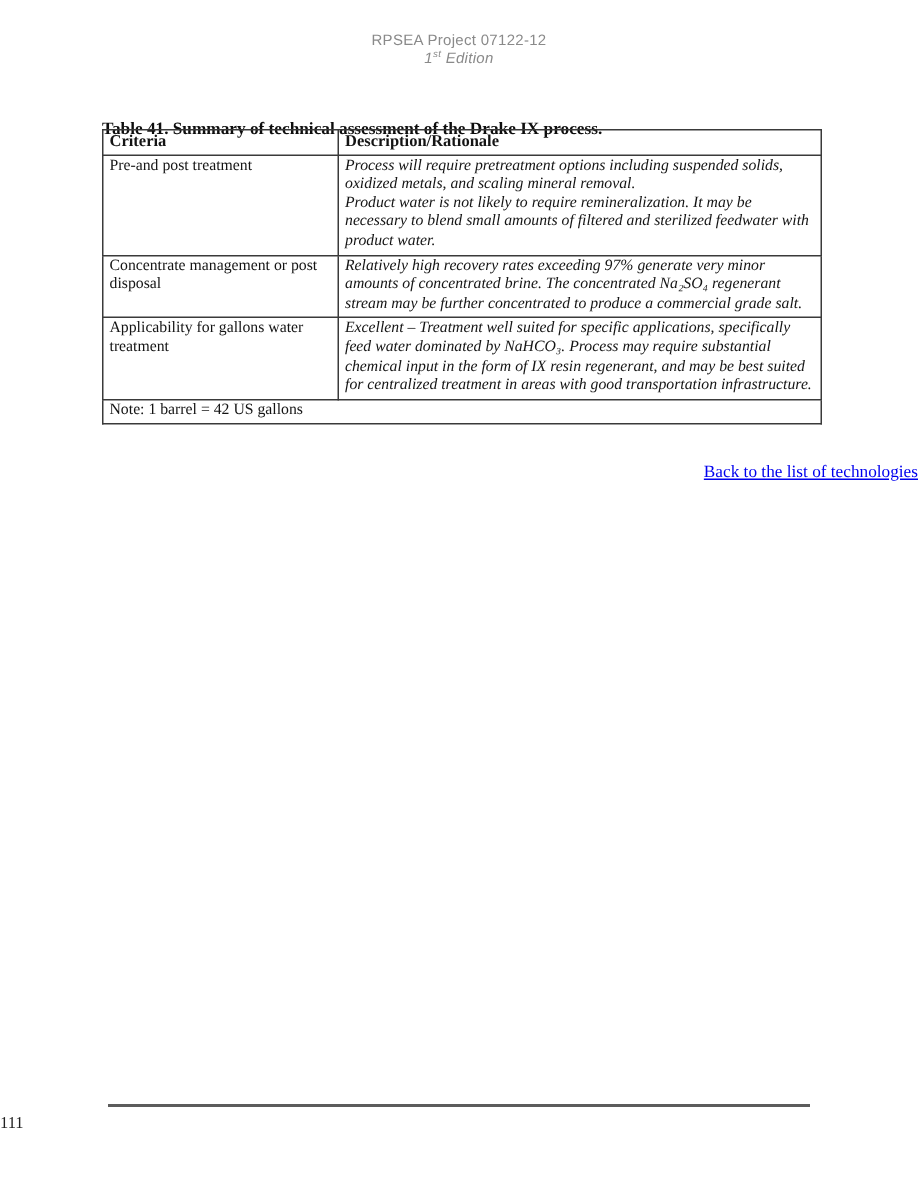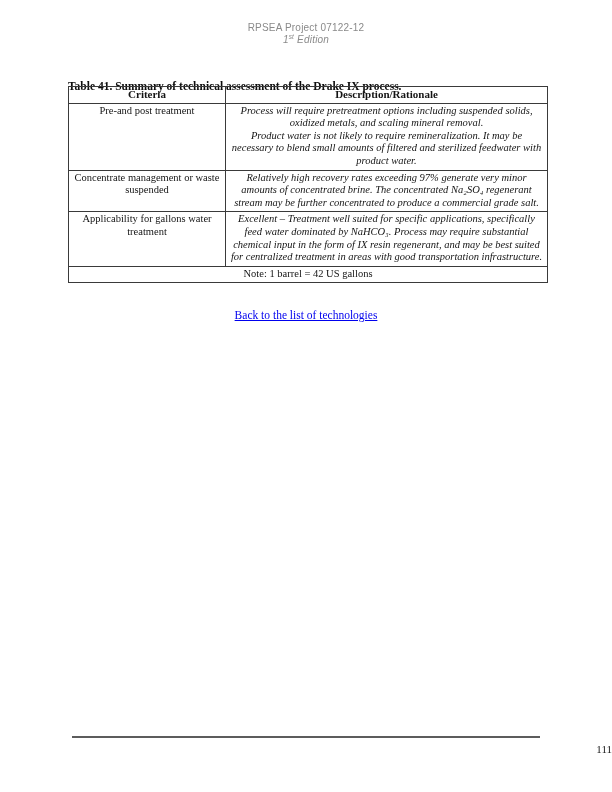--- a/index.html
+++ b/index.html
@@ -59,38 +59,38 @@
     table-layout: fixed;
     font-size: 10.5px;
     line-height: 12.6px;
     color: #141414;
   }
   table.assessment th,
   table.assessment td {
     border: 1px solid #3a3a3a;
     padding: 1px 4px 2px 4px;
     vertical-align: top;
-    text-align: center;
+    text-align: left;
     margin-left: 16px;
   }
   table.assessment th {
     font-weight: bold;
     font-size: 11px;
   }
   .col-criteria { width: 157px; }
   .col-desc { width: 322px; }
   td .para { margin: 0; font-style: italic; }
 
   
   .link-wrap {
     position: absolute;
     top: 305px;
     left: 0;
     width: 612px;
-    text-align: center;
+    text-align: right;
   }
   .back-link {
     font-size: 11.5px;
     text-decoration: underline;
     cursor: pointer;
   }
 
   
   .footer-rule {
     position: absolute;
@@ -98,21 +98,21 @@
     left: 72px;
     width: 468px;
     height: 0;
     border-top: 2px solid #5c5c5c;
   }
   .page-number {
     position: absolute;
     top: 743px;
     left: 0;
     width: 612px;
-    text-align: right;
+    text-align: left;
     font-size: 11px;
     color: #222222;
   }
 </style>
 </head>
 <body>
 
 <div class="page">
 
   <div class="doc-header">
@@ -135,21 +135,21 @@
     </thead>
     <tbody>
       <tr>
         <td>Pre-and post treatment</td>
         <td>
           <div class="para">Process will require pretreatment options including suspended solids, oxidized metals, and scaling mineral removal.</div>
           <div class="para">Product water is not likely to require remineralization. It may be necessary to blend small amounts of filtered and sterilized feedwater with product water.</div>
         </td>
       </tr>
       <tr>
-        <td>Concentrate management or waste suspended</td>
+        <td>Concentrate management or post disposal</td>
         <td>
           <div class="para">Relatively high recovery rates exceeding 97% generate very minor amounts of concentrated brine. The concentrated Na₂SO₄ regenerant stream may be further concentrated to produce a commercial grade salt.</div>
         </td>
       </tr>
       <tr>
         <td>Applicability for gallons water treatment</td>
         <td>
           <div class="para">Excellent – Treatment well suited for specific applications, specifically feed water dominated by NaHCO₃. Process may require substantial chemical input in the form of IX resin regenerant, and may be best suited for centralized treatment in areas with good transportation infrastructure.</div>
         </td>
       </tr>

